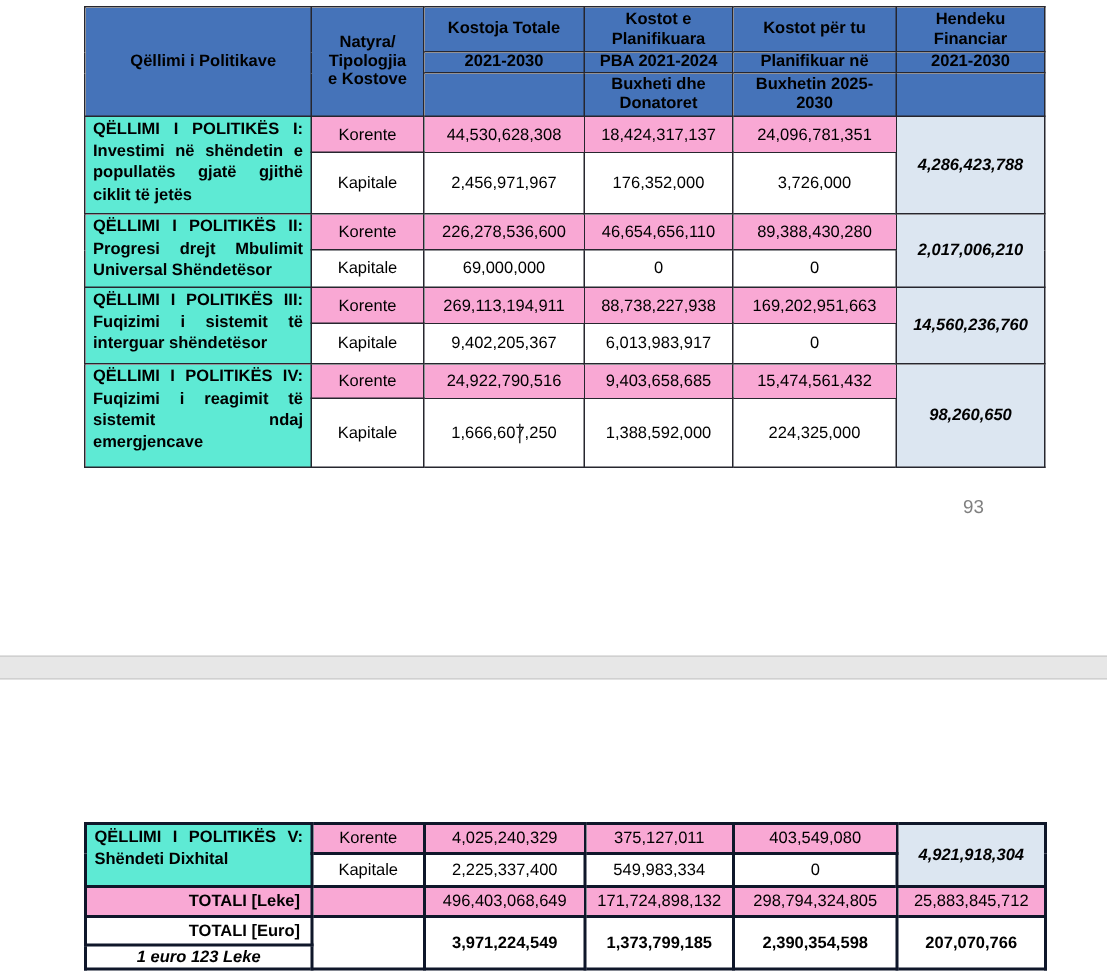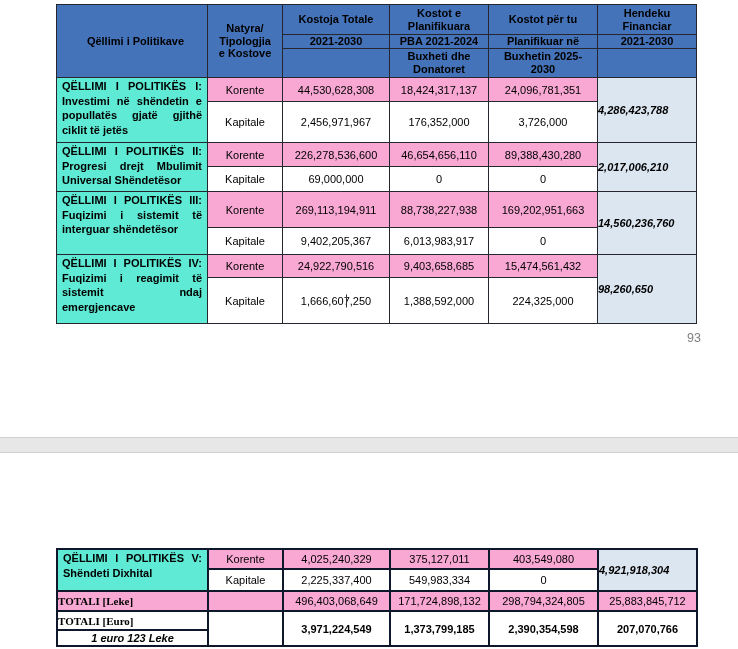--- a/index.html
+++ b/index.html
@@ -21,32 +21,32 @@
           vertical-align:middle;line-height:1.16;font-size:11px;}
   .h-goal{text-align:right;padding-left:7px !important;margin-top:19px;}
   .pre{white-space:pre-line;}
 
   .c-name{background:#5eead4;color:#1f3864;font-weight:bold;text-align:justify;
           vertical-align:top;padding:1px 5px 1px 5px;line-height:1.33;}
   .shaded{background:#f9a8d4;}
   .c-type{text-align:center;vertical-align:middle;}
   .c-num{text-align:center;vertical-align:middle;position:relative;}
   .b{font-weight:bold;}
-  .c-gap{background:#dce6f1;font-weight:bold;font-style:italic;text-align:left;
+  .c-gap{background:#dce6f1;font-weight:bold;font-style:italic;text-align:center;
          vertical-align:middle;}
-  .c-total-label{font-weight:bold;text-align:left;vertical-align:middle;
-                 padding-right:7px;font-family:Liberation Serif, serif;}
+  .c-total-label{font-weight:bold;text-align:right;vertical-align:middle;
+                 padding-right:7px;}
   .c-red{color:#e00000;font-weight:bold;font-style:italic;text-align:center;
          vertical-align:middle;margin-top:16px;}
 
   .caret{position:absolute;left:63px;top:50%;transform:translateY(-50%);
          width:1px;height:13px;background:#333;}
 
   .page-number{position:absolute;left:642px;top:331px;width:30px;
-               color:#7f7f7f;font-size:12.5px;margin-left:45px;}
+               color:#7f7f7f;font-size:12.5px;}
   .separator{position:absolute;left:0;top:437px;width:738px;height:14px;
              background:#e7e7e7;border-top:1px solid #d0d0d0;
              border-bottom:1px solid #d0d0d0;}
 </style>
 </head>
 <body>
 
 <div class="canvas">
 
   <table id="t1">
@@ -109,21 +109,21 @@
         <td class="c-num shaded">89,388,430,280</td>
         <td rowspan="2" class="c-gap">2,017,006,210</td>
       </tr>
       <tr style="height:25px">
         <td class="c-type">Kapitale</td>
         <td class="c-num">69,000,000</td>
         <td class="c-num">0</td>
         <td class="c-num">0</td>
       </tr>
 
-      <tr style="height:36px">
+      <tr style="height:24px">
         <td rowspan="2" class="c-name">QËLLIMI I POLITIKËS III: Fuqizimi i sistemit të interguar shëndetësor</td>
         <td class="c-type shaded">Korente</td>
         <td class="c-num shaded">269,113,194,911</td>
         <td class="c-num shaded">88,738,227,938</td>
         <td class="c-num shaded">169,202,951,663</td>
         <td rowspan="2" class="c-gap">14,560,236,760</td>
       </tr>
       <tr style="height:27px">
         <td class="c-type">Kapitale</td>
         <td class="c-num">9,402,205,367</td>

